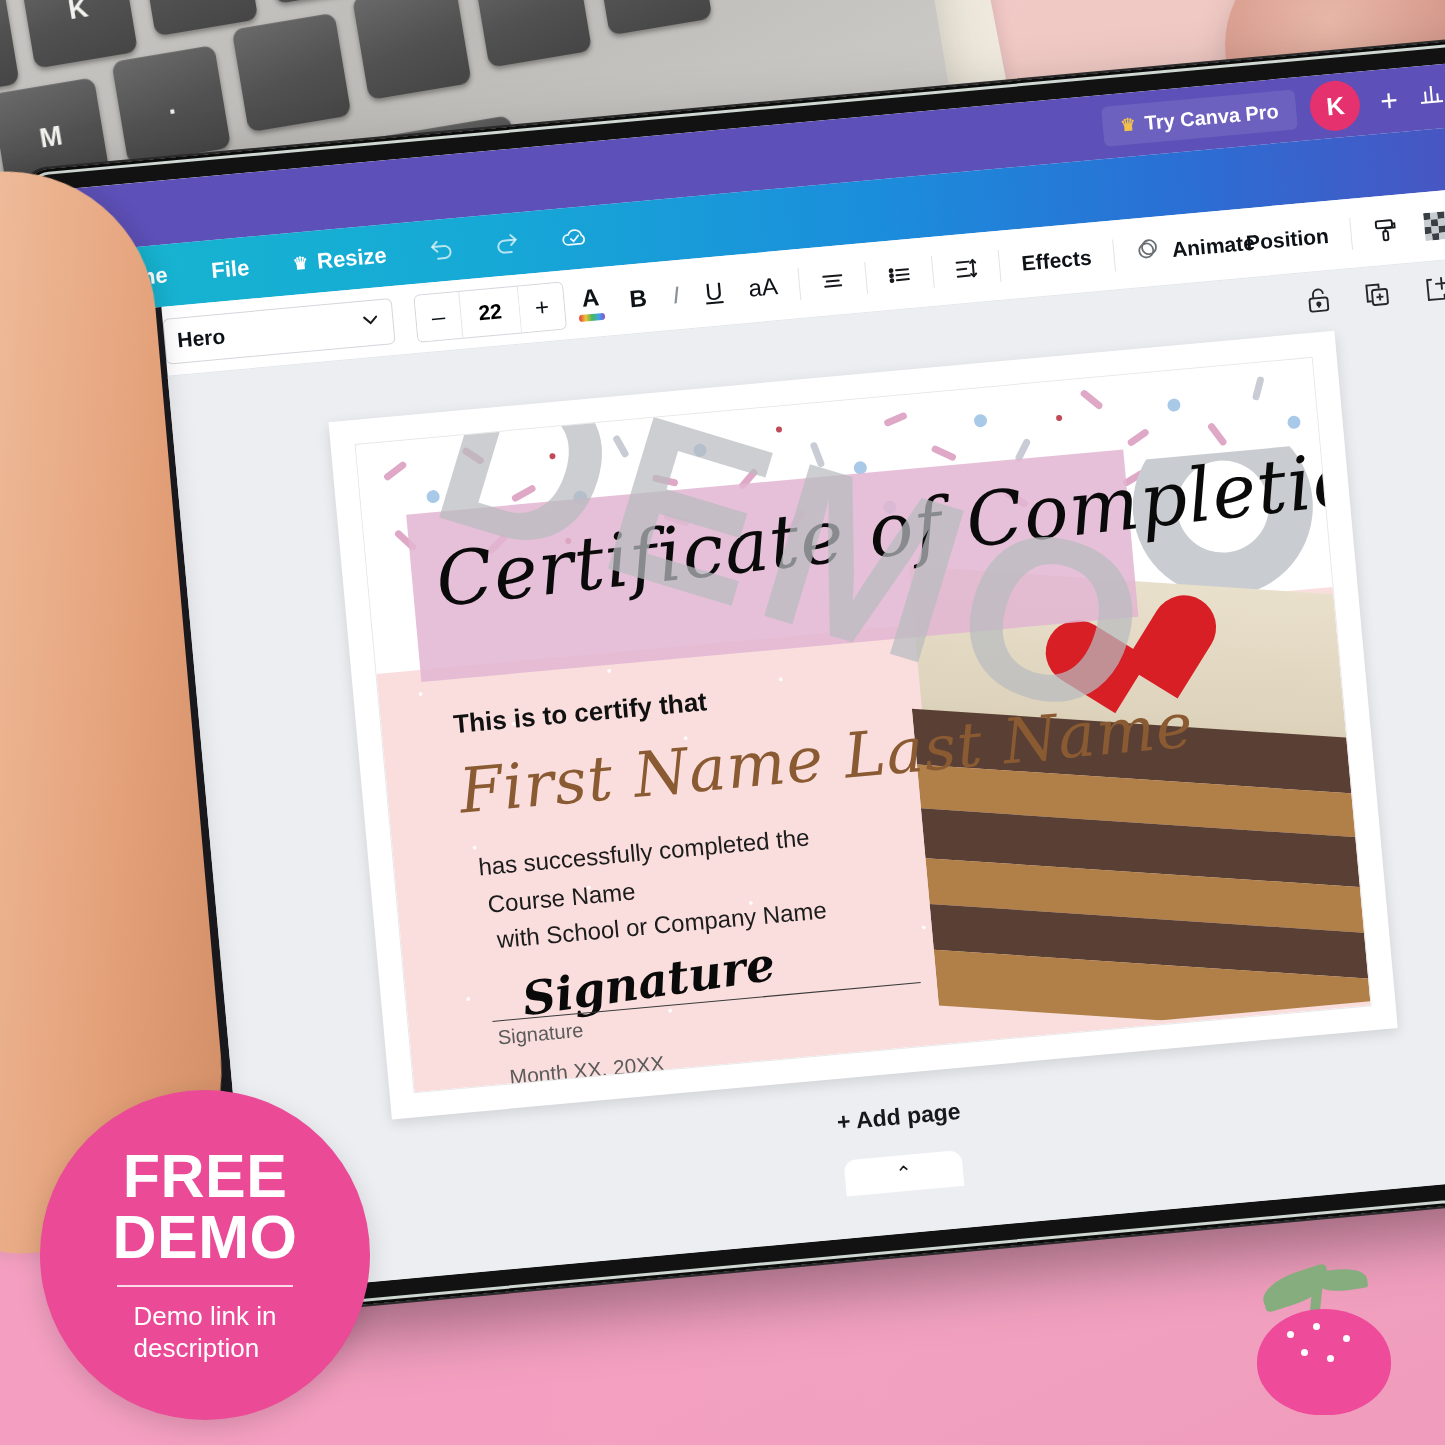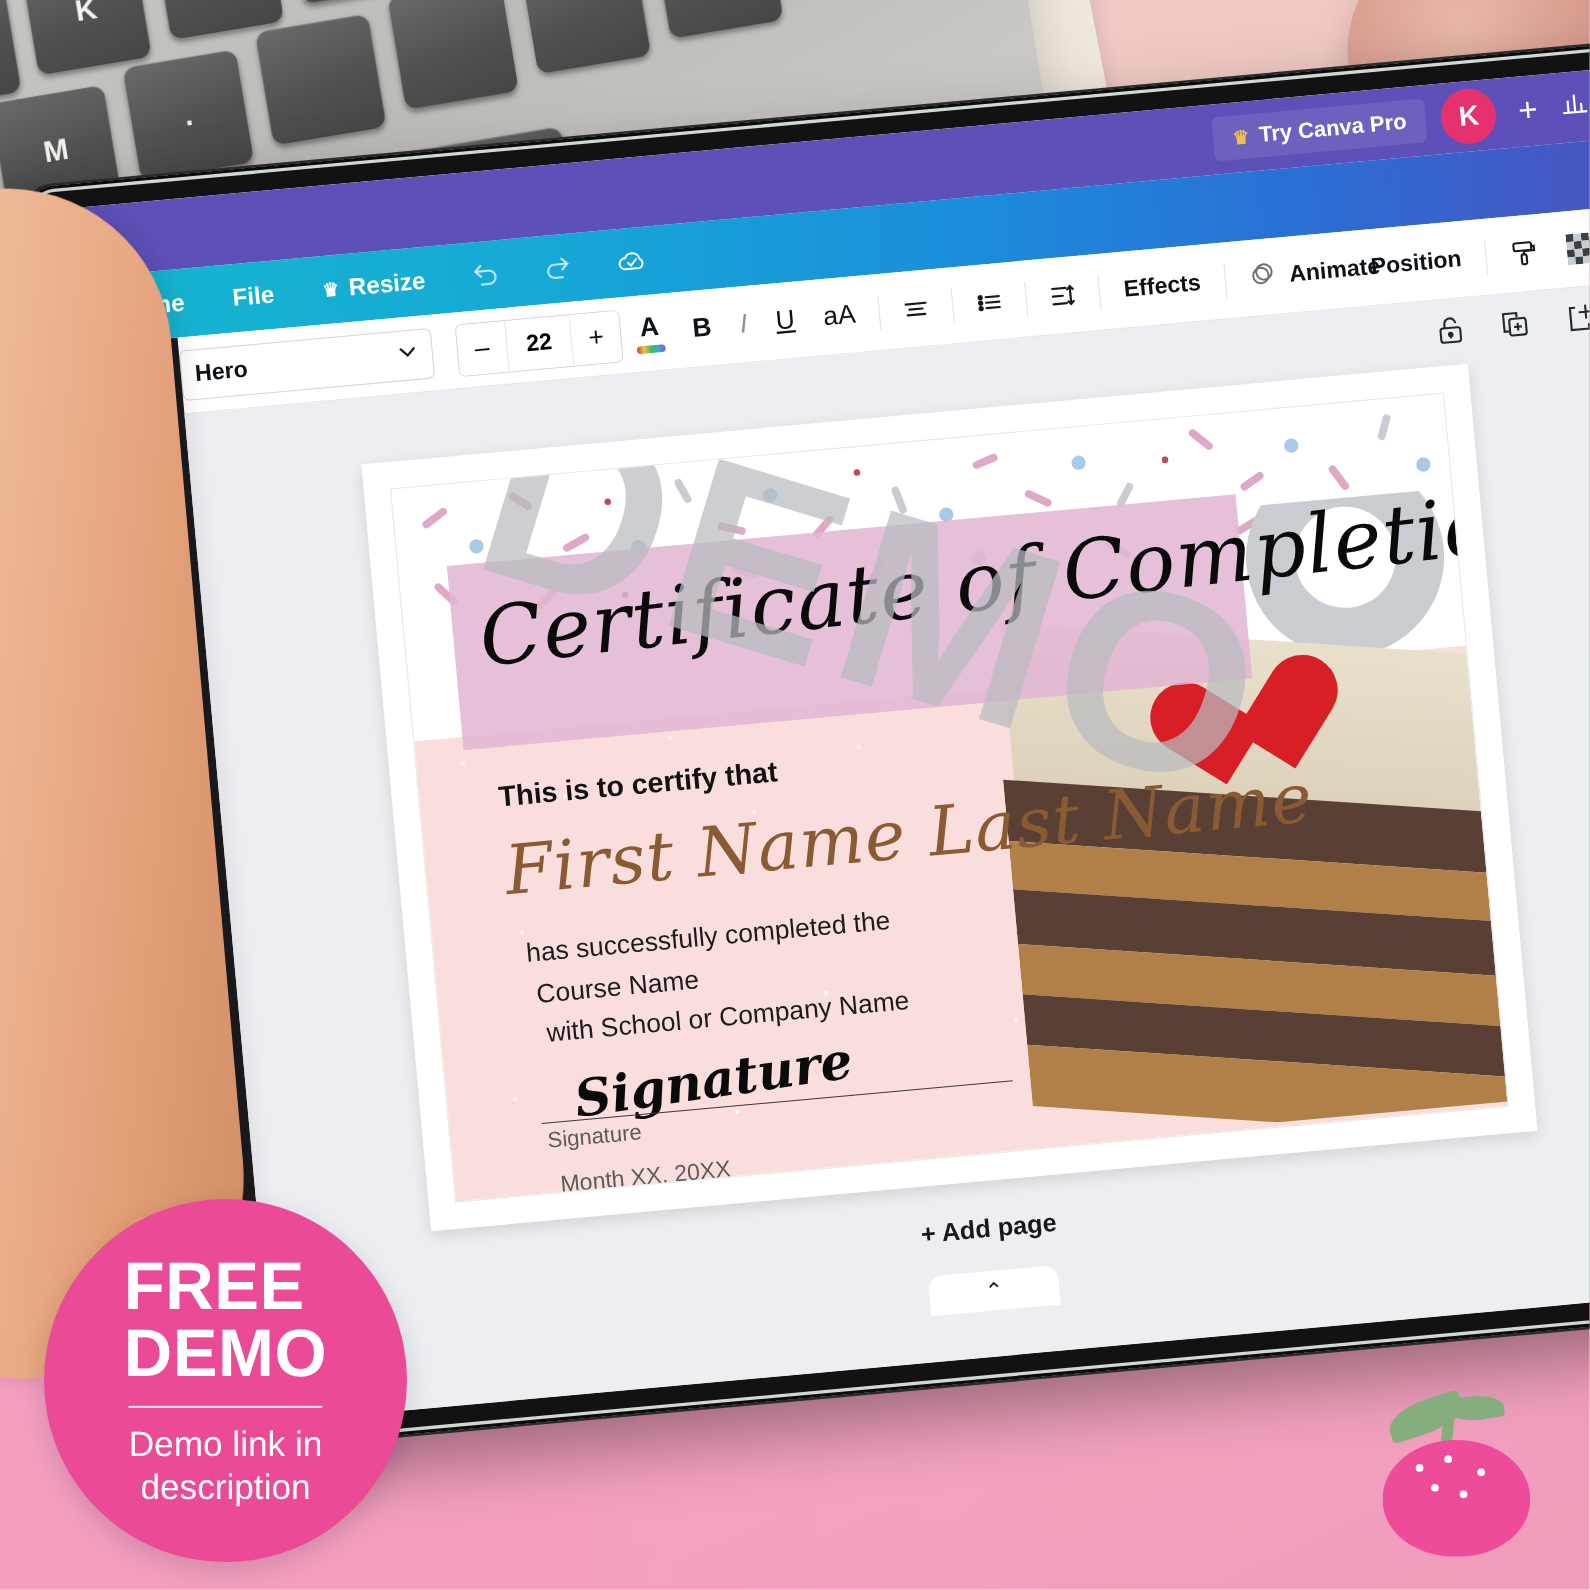--- a/index.html
+++ b/index.html
@@ -219,23 +219,23 @@
     width:118px;height:36px;background:#fff;border-radius:12px 12px 0 0;
     display:flex;align-items:center;justify-content:center;font-size:20px;color:#16181c;
   }
 
   
   .free-badge{
     position:absolute;left:40px;top:1090px;width:330px;height:330px;border-radius:50%;
     background:#ea4a96;color:#fff;display:flex;flex-direction:column;align-items:center;justify-content:center;
     box-shadow:0 8px 26px rgba(0,0,0,.14);
   }
-  .fb-main{font-size:61px;font-weight:800;line-height:1.0;text-align:left;letter-spacing:.5px;}
+  .fb-main{font-size:61px;font-weight:800;line-height:1.0;text-align:center;letter-spacing:.5px;}
   .fb-div{width:176px;height:2px;background:rgba(255,255,255,.8);margin:17px 0 14px;}
-  .fb-sub{font-size:32px;text-align:center;line-height:1.2;font-weight:400;}
+  .fb-sub{font-size:26px;line-height:1.2;font-weight:400;}
 
   .cherry{position:absolute;right:46px;bottom:28px;width:150px;height:150px;}
   .cherry-body{position:absolute;left:8px;top:42px;width:134px;height:106px;border-radius:50% 50% 48% 48%;background:#ef4b9b;}
   .cherry-stem{position:absolute;left:62px;top:8px;width:10px;height:52px;background:#86ad7e;border-radius:5px;transform:rotate(6deg);}
   .cherry-leaf{position:absolute;left:12px;top:6px;width:70px;height:30px;border-radius:60% 10% 60% 10%;background:#86ad7e;transform:rotate(-18deg);}
   .cherry-leaf2{position:absolute;left:66px;top:2px;width:52px;height:22px;border-radius:10% 60% 10% 60%;background:#86ad7e;transform:rotate(-8deg);}
   .seed{position:absolute;width:7px;height:7px;border-radius:50%;background:#fff;}
 </style>
 </head>
 <body>

